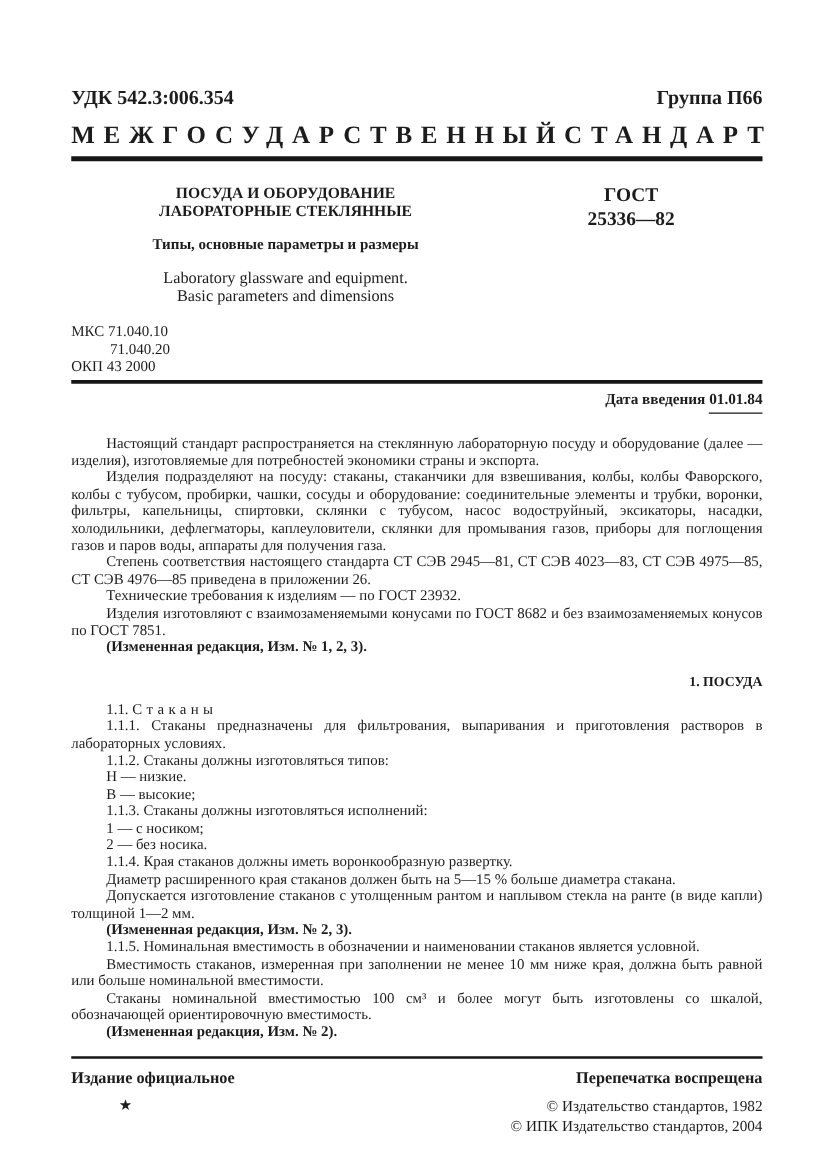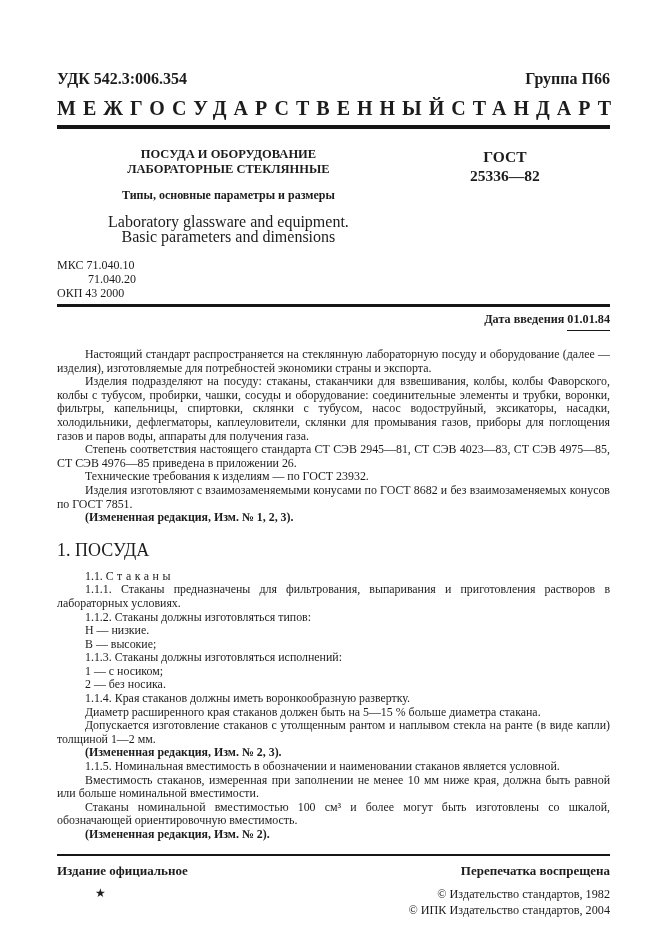--- a/index.html
+++ b/index.html
@@ -61,21 +61,21 @@
     font-weight: bold;
     font-size: 12.5px;
     line-height: 15px;
   }
   .title-sub {
     font-weight: bold;
     font-size: 12px;
     margin-top: 11px;
   }
   .title-en {
-    font-size: 16px;
+    font-size: 13px;
     line-height: 14.5px;
     margin-top: 12px;
   }
   .title-right {
     width: 38%;
     text-align: center;
     font-weight: bold;
     font-size: 15.5px;
     line-height: 19px;
   }
@@ -103,23 +103,23 @@
   .body-text { margin-top: 17px; }
   .para {
     margin: 0;
     font-size: 11.9px;
     line-height: 13.6px;
     text-align: justify;
     text-indent: 28px;
   }
   .para.bold { font-weight: bold; }
   .section-heading {
-    text-align: left;
-    font-weight: normal;
-    font-size: 18px;
+    text-align: right;
+    font-weight: bold;
+    font-size: 11px;
     margin: 15px 0 9px 0;
   }
   .spaced-term { letter-spacing: 3.5px; }
   
   .footer { margin-top: 12px; }
   .footer-labels {
     display: flex;
     justify-content: space-between;
     font-weight: bold;
     font-size: 13px;

